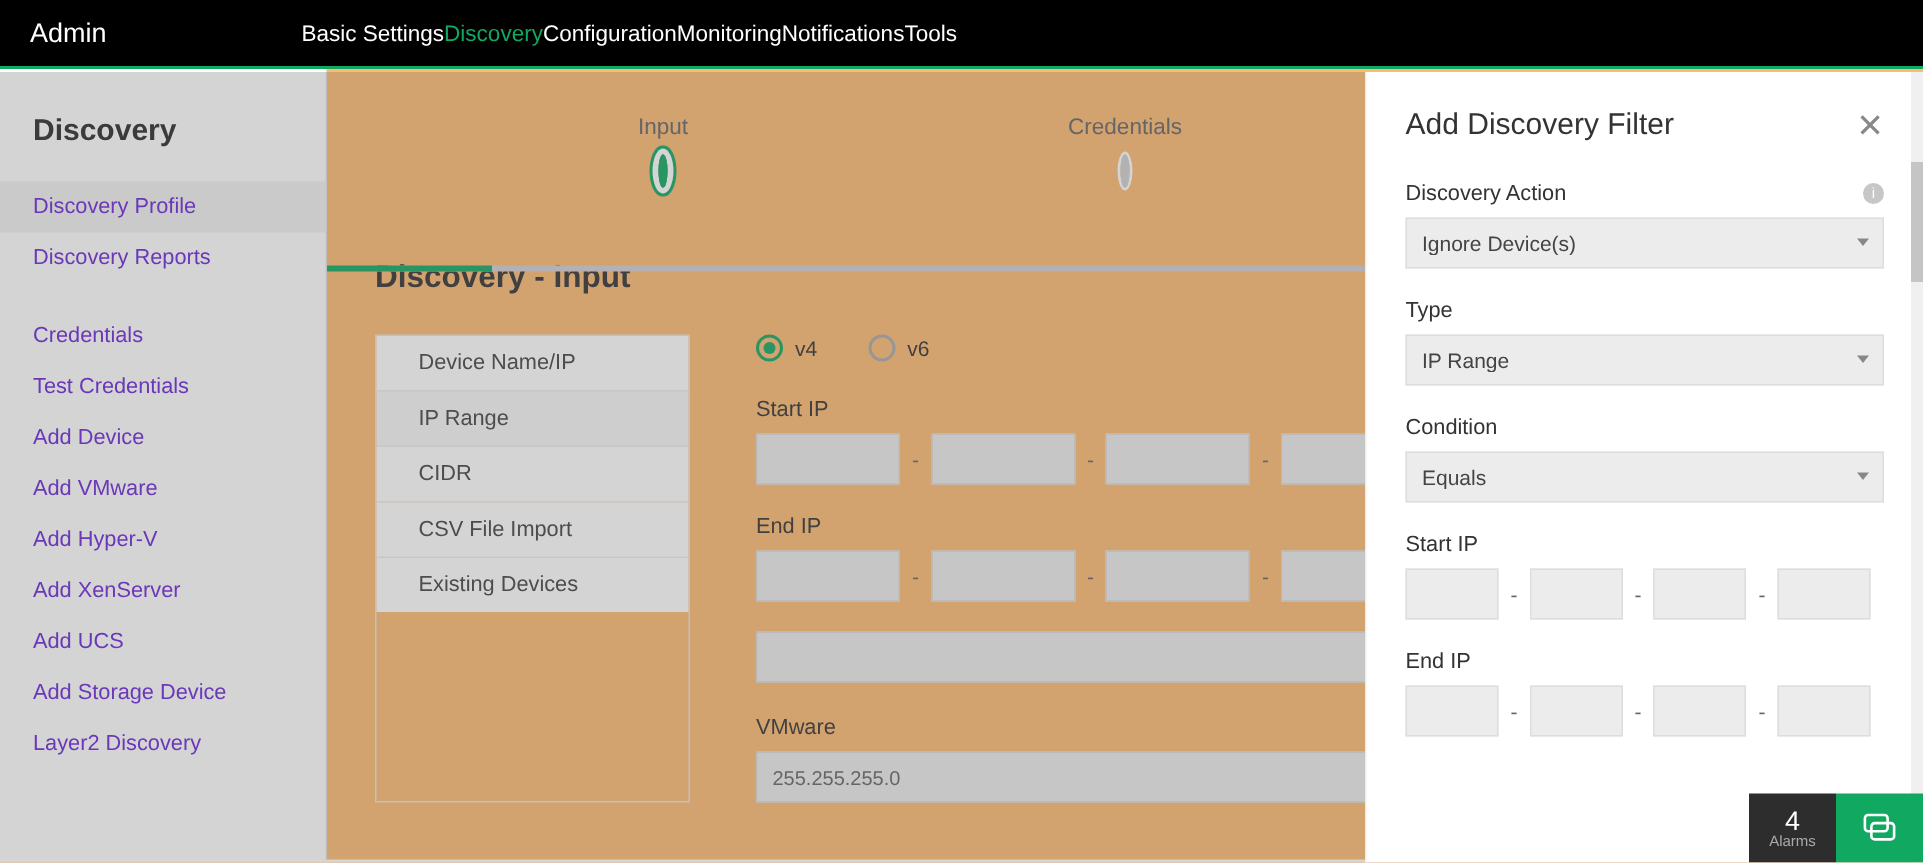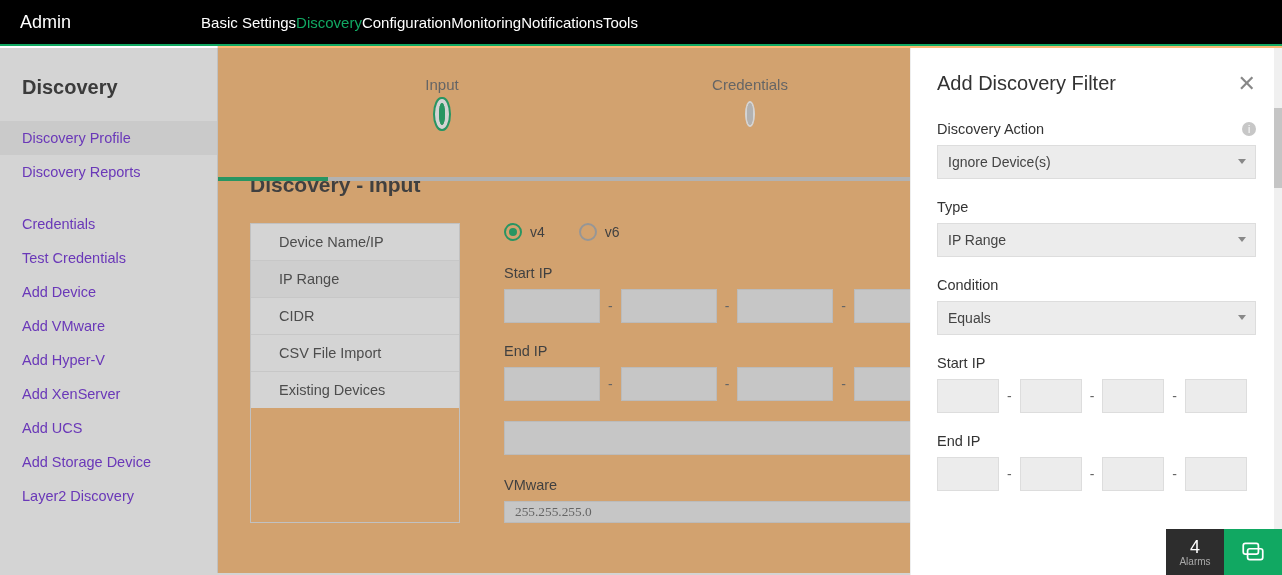--- a/index.html
+++ b/index.html
@@ -44,21 +44,21 @@
     .radio-opt { display: flex; align-items: center; gap: 8px; }
     .radio-circle { width: 18px; height: 18px; border-radius: 50%; border: 2px solid #aaa; display: inline-block; position: relative; }
     .radio-circle.checked { border-color: #11a862; }
     .radio-circle.checked::after { content:""; position:absolute; left:3px; top:3px; width:8px; height:8px; background:#11a862; border-radius:50%; }
 
     .field-label { font-size: 14.5px; color: #333; margin-bottom: 8px; display: block; }
     .ip-row { display:flex; align-items:center; gap:8px; margin-bottom: 20px; }
     .ip-row input { width: 96px; height: 34px; background:#ececec; border:1px solid #ddd; padding: 0 8px; }
     .ip-sep { color:#666; }
     .wide-input { width: 100%; max-width: 620px; height: 34px; background:#ececec; border:1px solid #ddd; margin-bottom: 22px; padding: 0 10px; }
-    .netmask-input { width: 620px; height: 22px; background:#ececec; border:1px solid #ddd; color:#666; padding: 0 10px; font-family: Liberation Serif, serif; }
+    .netmask-input { width: 620px; height: 34px; background:#ececec; border:1px solid #ddd; color:#666; padding: 0 10px; }
 
     .overlay { position:absolute; top:48px; left:0; width: 910px; height: calc(100% - 48px); background: rgba(100,100,100,0.28); z-index: 5; pointer-events:none; }
 
     .drawer { position:absolute; top:48px; right:0; width: 372px; height: calc(100% - 48px); background:#fff; z-index: 6; padding: 24px 26px; border-left: 1px solid #eee; overflow-y: auto;}
     .drawer-scrollbar { position:absolute; top:48px; right:0; width:8px; height: calc(100% - 48px); background:#f0f0f0; z-index:7; }
     .drawer-thumb { width:8px; height:80px; background:#c5c5c5; position:absolute; top:60px; }
 
     .drawer-head { display:flex; justify-content: space-between; align-items:center; margin-bottom: 26px; }
     .drawer-title { font-size: 20px; color:#333; font-weight: 400; }
     .drawer-close { font-size: 22px; color:#888; cursor:pointer; font-weight: 300; line-height:1; }

